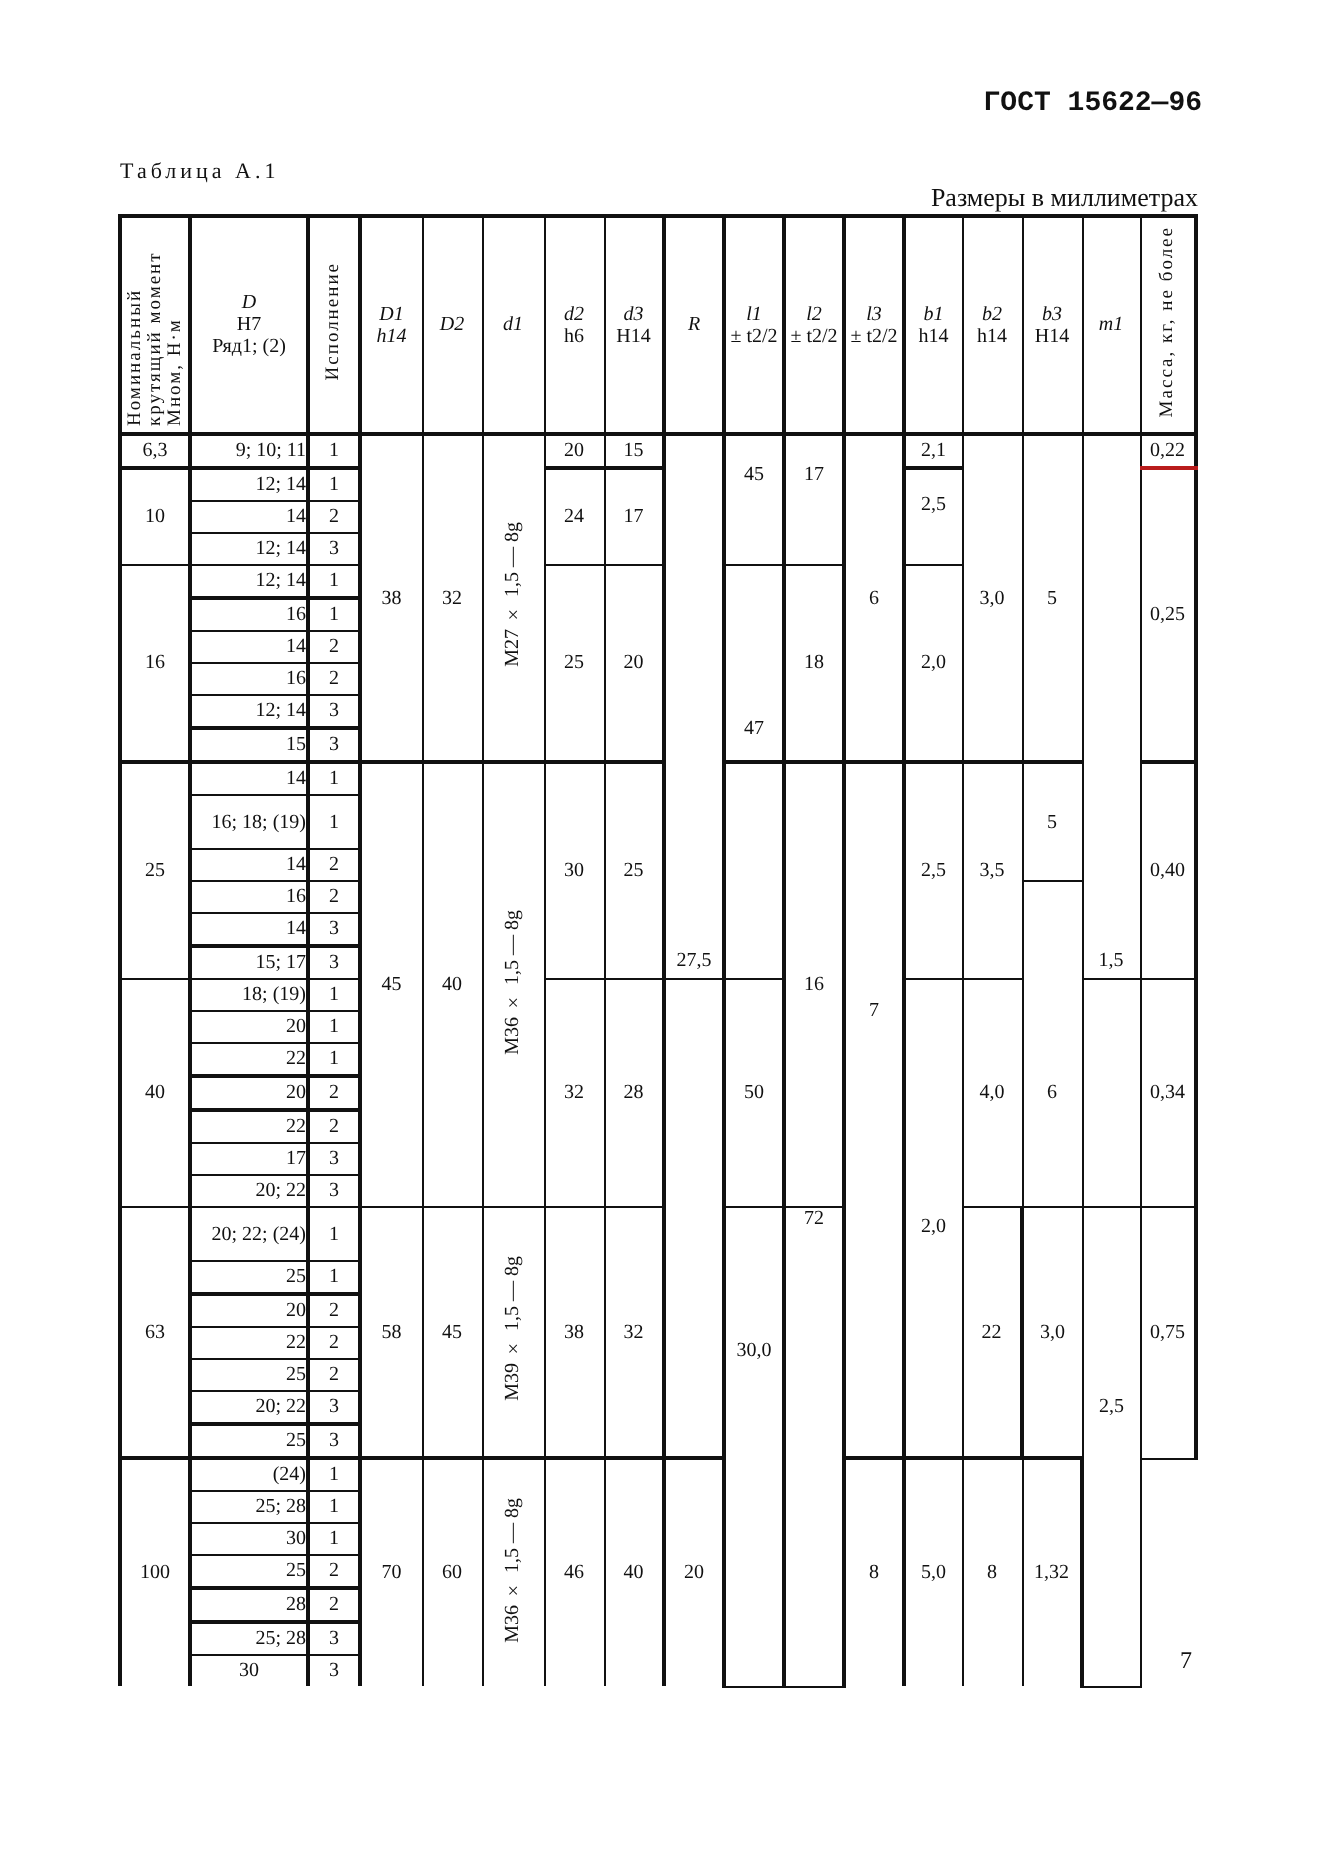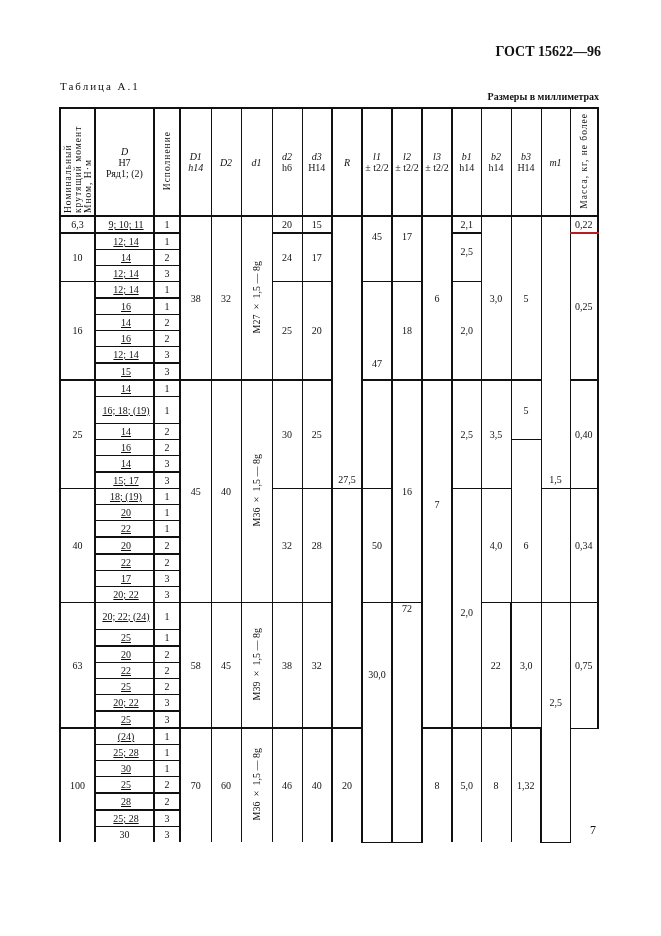--- a/index.html
+++ b/index.html
@@ -1,25 +1,25 @@
 <!DOCTYPE html>
 <html><head>
 <meta charset="utf-8">
 <style>
   html, body { margin:0; padding:0; background:#fff; }
   body { width:661px; height:936px; position:relative; font-family:"Liberation Serif", serif; color:#111; }
-  .gost { position:absolute; right:60px; top:44px; font-weight:bold; font-size:14px; }
+  .gost { position:absolute; right:60px; top:44px; font-weight:bold; font-size:14px;font-family:Liberation Mono, monospace; }
   .tname { position:absolute; left:60px; top:80px; font-size:11px; letter-spacing:2px; }
-  .units { position:absolute; right:62px; top:91px; font-size:10px;font-weight:bold; }
+  .units { position:absolute; right:62px; top:91px; font-size:13px; }
   .pageno { position:absolute; right:65px; top:823px; font-size:12px; }
   table { position:absolute; left:59px; top:107px; border-collapse:collapse; table-layout:fixed; font-size:10px; }
   td, th { border:1px solid #111; padding:0; text-align:center; vertical-align:middle; line-height:11px; font-weight:normal; }
   th { height:104px; border-top:2px solid #111; border-bottom:2px solid #111; }
   tr.r td { height:15px; }
-  td.l { text-align:center; padding-left:3px;text-decoration:underline; }
+  td.l { text-align:right; padding-left:3px; }
   .thick-l { border-left:2px solid #111; }
   .thick-r { border-right:2px solid #111; }
   .grp td { border-top:2px solid #111; }
   .vert { writing-mode:vertical-rl; transform:rotate(180deg); display:inline-block; white-space:nowrap; }
   .vhead { writing-mode:vertical-rl; transform:rotate(180deg); display:inline-block; font-size:9.5px; letter-spacing:1px; line-height:10px; text-align:left; }
   i { font-style:italic; }
   .bottom { vertical-align:bottom; padding-bottom:3px; }
   .open-bottom td { border-bottom:none; }
 </style>
 </head>

